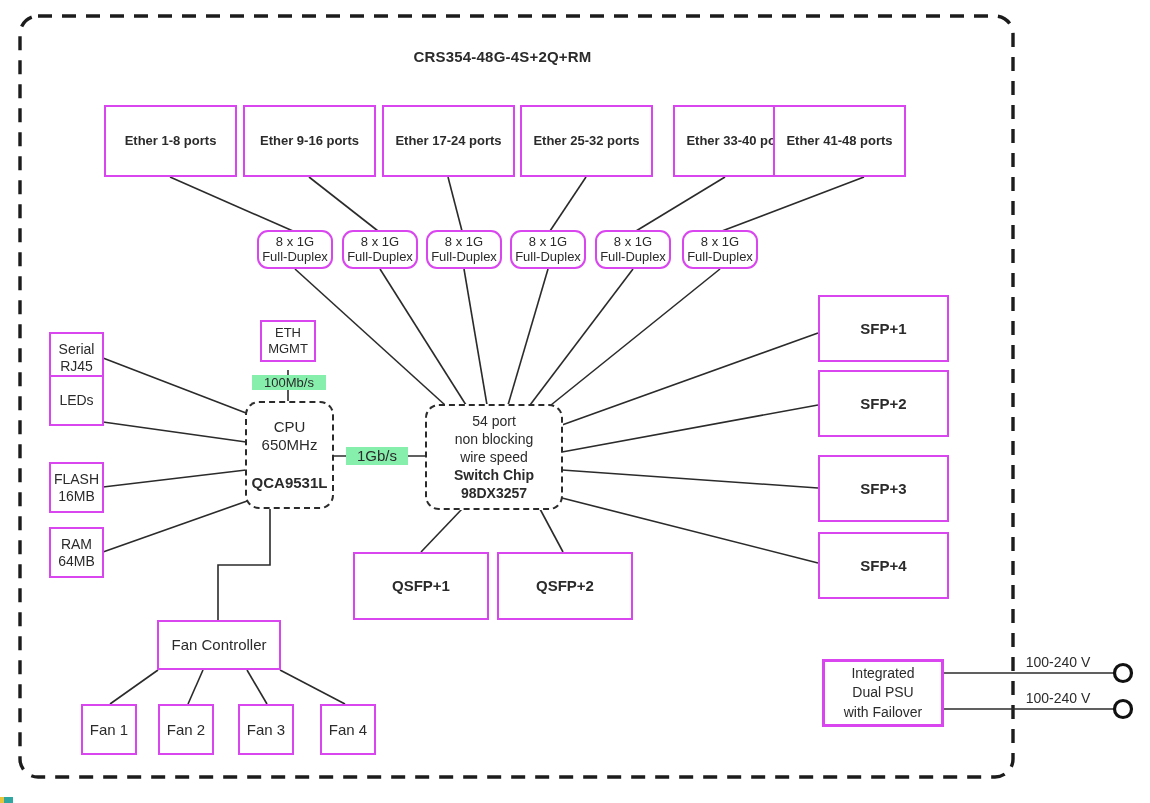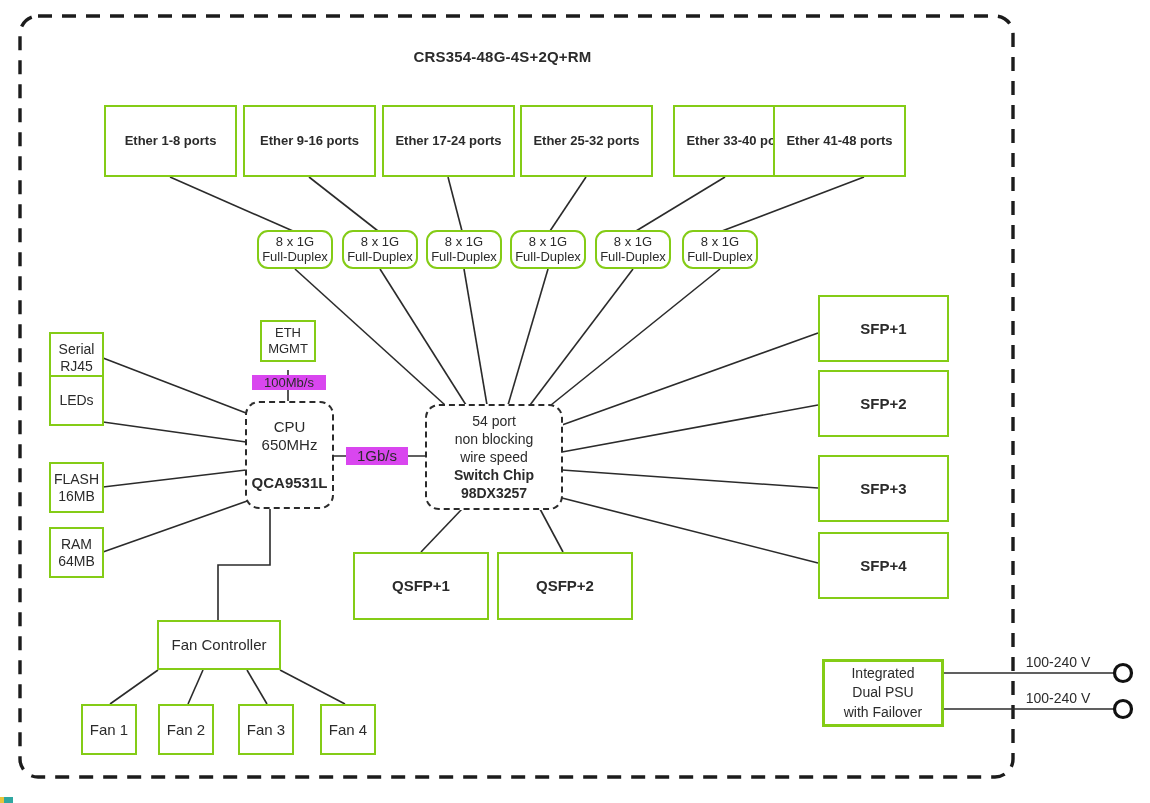--- a/index.html
+++ b/index.html
@@ -2,21 +2,21 @@
 <html><head>
 <meta charset="utf-8">
 <style>
   html,body{margin:0;padding:0;background:#ffffff;}
   #stage{
     position:relative;width:1150px;height:803px;background:#ffffff;overflow:hidden;
     font-family:"Liberation Sans", sans-serif;color:#2b2b2b;
   }
   #wires{position:absolute;left:0;top:0;width:1150px;height:803px;}
   .box{
-    position:absolute;background:#ffffff;border:2px solid #84cc16;box-sizing:border-box;
+    position:absolute;background:#ffffff;border:2px solid #d946ef;box-sizing:border-box;
     display:flex;flex-direction:column;align-items:center;justify-content:center;
     text-align:center;line-height:1.2;
   }
   .pre{white-space:pre-line;}
   .bold{font-weight:bold;}
 
   
   .ether{top:105px;width:133px;height:72px;font-weight:bold;font-size:13px;}
   .e1{left:104px;} .e2{left:243px;} .e3{left:382px;} .e4{left:520px;} .e5{left:659px;margin-left:14px;} .e6{left:773px;}
 
@@ -44,21 +44,21 @@
   .fanctrl{left:157px;top:620px;width:124px;height:50px;font-size:15px;}
   .fan{top:704px;width:56px;height:51px;font-size:15px;}
   .f1{left:81px;} .f2{left:158px;} .f3{left:238px;} .f4{left:320px;}
 
   .psu{left:822px;top:659px;width:122px;height:68px;border-width:3px;font-size:14px;line-height:1.4;}
 
   .title{
     position:absolute;left:0;top:48px;width:1005px;text-align:center;
     font-weight:bold;font-size:15px;letter-spacing:0.2px;
   }
-  .linklabel{position:absolute;background:#d946ef;text-align:center;}
+  .linklabel{position:absolute;background:#86efac;text-align:center;}
   .lbl-100mb{left:252px;top:375px;width:74px;font-size:13px;}
   .lbl-1gb{left:346px;top:447px;width:62px;font-size:15px;height:18px;line-height:18px;}
   .voltlabel{position:absolute;left:1018px;width:80px;text-align:center;font-size:14px;}
   .v1{top:654px;} .v2{top:690px;}
 
   
   .mark-y{position:absolute;left:0;top:797px;width:4px;height:6px;background:#e8c43a;}
   .mark-t{position:absolute;left:4px;top:797px;width:9px;height:6px;background:#2fa7a0;}
 </style>
 </head>

